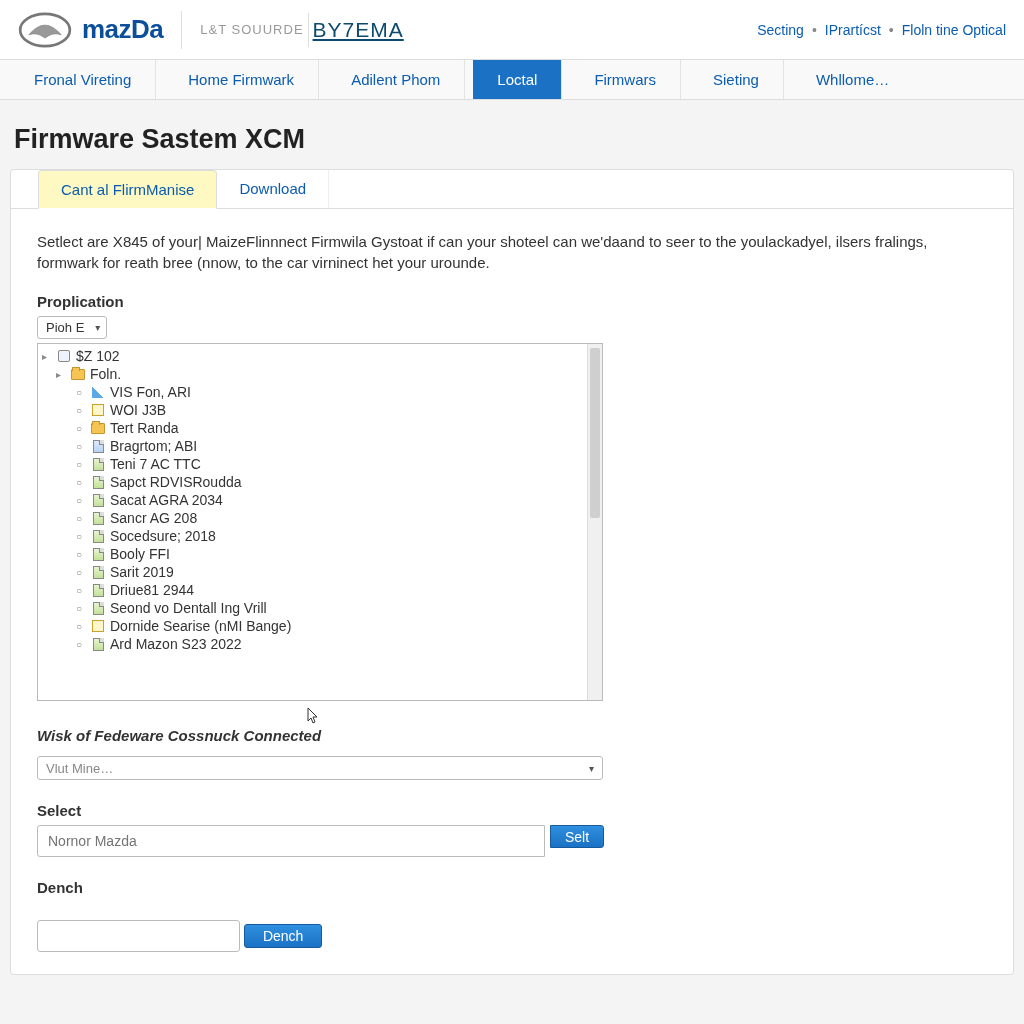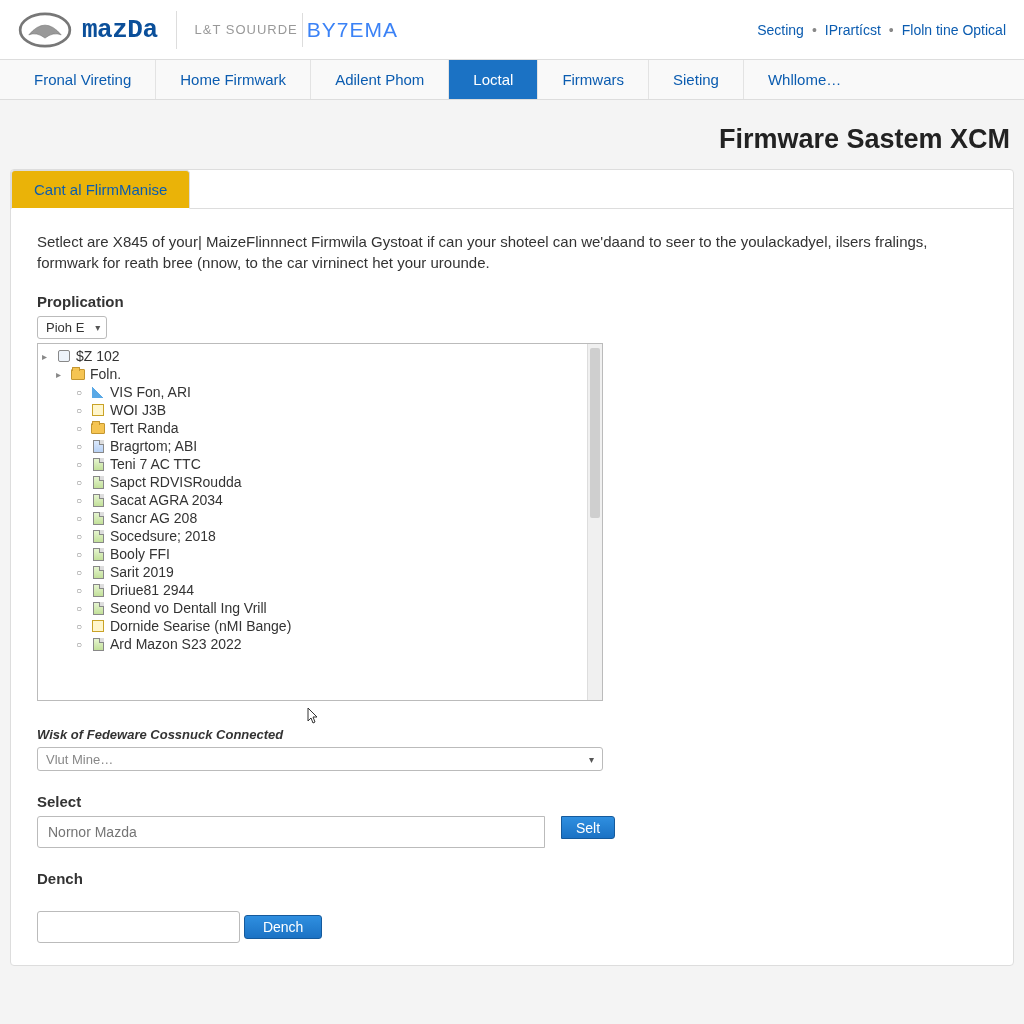--- a/index.html
+++ b/index.html
@@ -13,49 +13,49 @@
   background: #fff;
   display: flex;
   align-items: center;
   padding: 8px 18px;
   border-bottom: 1px solid #ddd;
   height: 60px;
 }
 .logo-area { display: flex; align-items: center; gap: 10px; }
 .logo-svg { width: 54px; height: 40px; }
 .wordmark {
-  font-family: Liberation Mono, monospace;
+  font-family: Liberation Sans, sans-serif;
   font-size: 26px;
   font-weight: 700;
   color: #0b4f9a;
   letter-spacing: -0.5px;
 }
 .divider-v { width: 1px; height: 38px; background: #ddd; margin: 0 18px; }
 .subbrand {
   font-size: 15px; color: #aaa; letter-spacing: 1px;
   display: flex; align-items: center;
 }
 .subbrand .mid { color: #999; font-size: 13px; }
-.subbrand .code { color: #3b82f6; font-size: 21px; letter-spacing: 1px; }
+.subbrand .code { color: #0c4a6e; font-size: 21px; letter-spacing: 1px; text-decoration: underline; }
 .header-links {
   margin-left: auto;
   font-size: 14px;
   color: #0b5cb0;
   display: flex; gap: 8px; align-items: center;
 }
 .header-links span { cursor: pointer; }
 .header-links .sep { color: #888; cursor: default; }
 .nav {
   background: #f9f9f9;
   display: flex;
   border-bottom: 1px solid #ddd;
   padding: 0 10px;
   height: 40px;
   align-items: stretch;
-  gap: 0;
+  gap: 8px;
 }
 .nav-item {
   padding: 0 24px;
   display: flex; align-items: center;
   font-size: 15px;
   color: #0b5cb0;
   border-right: 1px solid #e3e3e3;
   cursor: pointer;
   background: #f9f9f9;
 }
@@ -65,21 +65,20 @@
 }
 .nav-item:last-child { border-right: none; }
 .page {
   padding: 18px 10px 40px 10px;
 }
 .page-title {
   font-size: 27px;
   font-weight: 700;
   color: #222;
   padding: 6px 4px 14px 4px;
-  text-align: right;
 }
 .panel {
   background: #fff;
   border: 1px solid #ddd;
   border-radius: 4px;
   padding: 0;
 }
 .tabs {
   display: flex;
   border-bottom: 1px solid #ddd;
@@ -91,21 +90,22 @@
   color: #0b5cb0;
   cursor: pointer;
   border-right: 1px solid #eee;
   position: relative;
 }
 .tab.active {
   border: 1px solid #ddd;
   border-bottom: 1px solid #fff;
   border-radius: 4px 4px 0 0;
   margin-bottom: -1px;
-  background: #eab308;
+  background: #fef9c3;
+  margin-left: 27px;
 }
 .body {
   padding: 22px 26px;
 }
 .intro {
   font-size: 15px;
   color: #333;
   line-height: 1.4;
   margin-bottom: 20px;
 }
@@ -160,35 +160,35 @@
 .ico-db { width:12px; height:12px; border:1px solid #888; border-radius:2px; background:#edf3fa; }
 .ico-fold { width:14px; height:11px; background:#f5c452; border:1px solid #c49630; border-radius:1px; position:relative; }
 .ico-fold::before { content:""; position:absolute; top:-3px; left:0; width:6px; height:3px; background:#f5c452; border:1px solid #c49630; border-bottom:none; border-radius:1px 1px 0 0; }
 .ico-file { width:11px; height:13px; background:#fff; border:1px solid #888; position:relative; }
 .ico-file::after { content:""; position:absolute; top:-1px; right:-1px; width:4px; height:4px; background:#ddd; border-left:1px solid #888; border-bottom:1px solid #888; }
 .ico-g { background: linear-gradient(#e6f5d0,#c2e099); }
 .ico-b { background: linear-gradient(#dce9fb,#b7d1f5); }
 .ico-note { width:12px; height:12px; background:#fff6cc; border:1px solid #c9a227; }
 .ico-edit { width:12px; height:12px; background:linear-gradient(45deg,#5aa9e6 50%, #fff 50%); }
 .bold-italic-label {
-  font-weight: 700; font-style: italic; font-size: 13px;
-  margin-top: 26px; margin-bottom: 5px;
+  font-weight: 700; font-style: italic; font-size: 15px;
+  margin-top: 26px; margin-bottom: 12px;
 }
 .wide-select {
   width: 566px; height: 24px;
   border: 1px solid #bbb; border-radius: 3px;
   background: #fff; display: flex; align-items: center;
   padding: 0 8px; color: #888; font-size: 13px;
   position: relative; cursor: pointer;
 }
 .wide-select::after {
   content: "▾"; position: absolute; right: 8px; color: #555; font-size: 10px;
 }
 .form-label { font-weight: 700; font-size: 15px; margin-top: 22px; margin-bottom: 6px; }
-.input-row { display: flex; gap: 17px; }
+.input-row { display: flex; gap: 6px; }
 .text-input {
   flex: 0 0 508px; height: 32px;
   border: 1px solid #bbb; border-radius: 3px 0 0 3px;
   padding: 0 10px; font-size: 14px; color: #555;
 }
 .text-input.full { flex: 0 0 566px; border-radius: 3px; }
 .btn {
   display: inline-flex; align-items: center; justify-content: center;
   background: linear-gradient(#2f8fe0, #1b72c4);
   border: 1px solid #155a9c;
@@ -237,20 +237,21 @@
   <div class="nav-item">Sieting</div>
   <div class="nav-item">Whllome…</div>
 </div>
 
 <div class="page">
   <div class="page-title">Firmware Sastem XCM</div>
 
   <div class="panel">
     <div class="tabs">
       <div class="tab active">Cant al FlirmManise</div>
+      <div class="tab">Download</div>
     </div>
 
     <div class="body">
       <div class="intro">Setlect are X845 of your| MaizeFlinnnect Firmwila Gystoat if can your shoteel can we'daand to seer to the youlackadyel, ilsers fralings, formwark for reath bree (nnow, to the car virninect het your urounde.</div>
 
       <div class="section-label">Proplication</div>
       <div class="small-select">
         <span>Pioh  E</span>
       </div>
 

